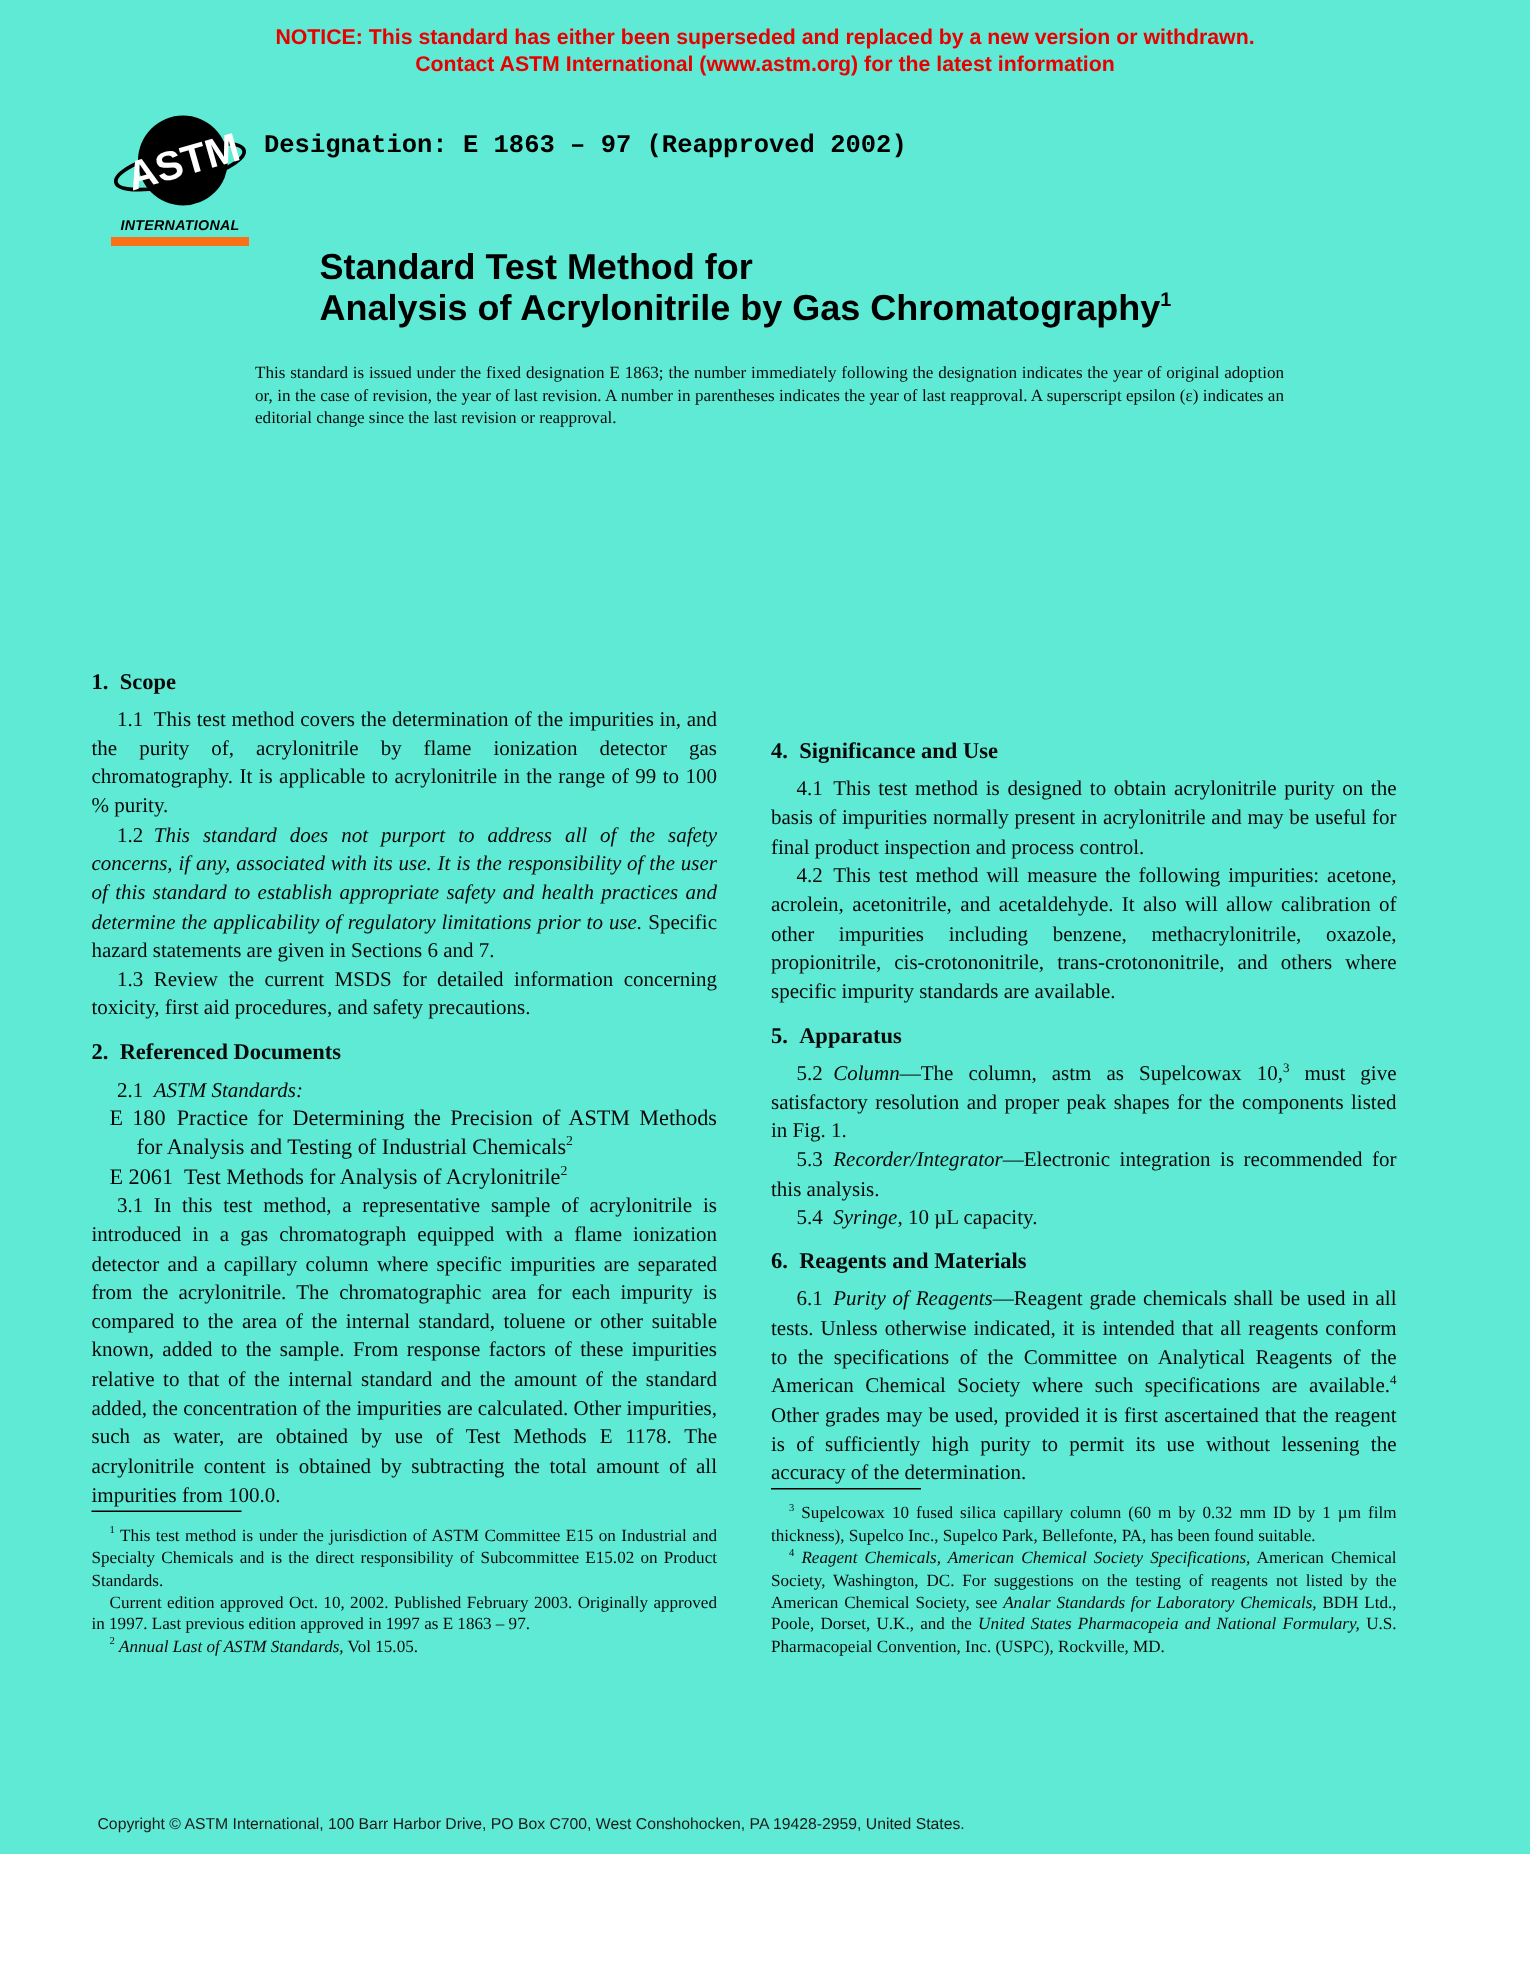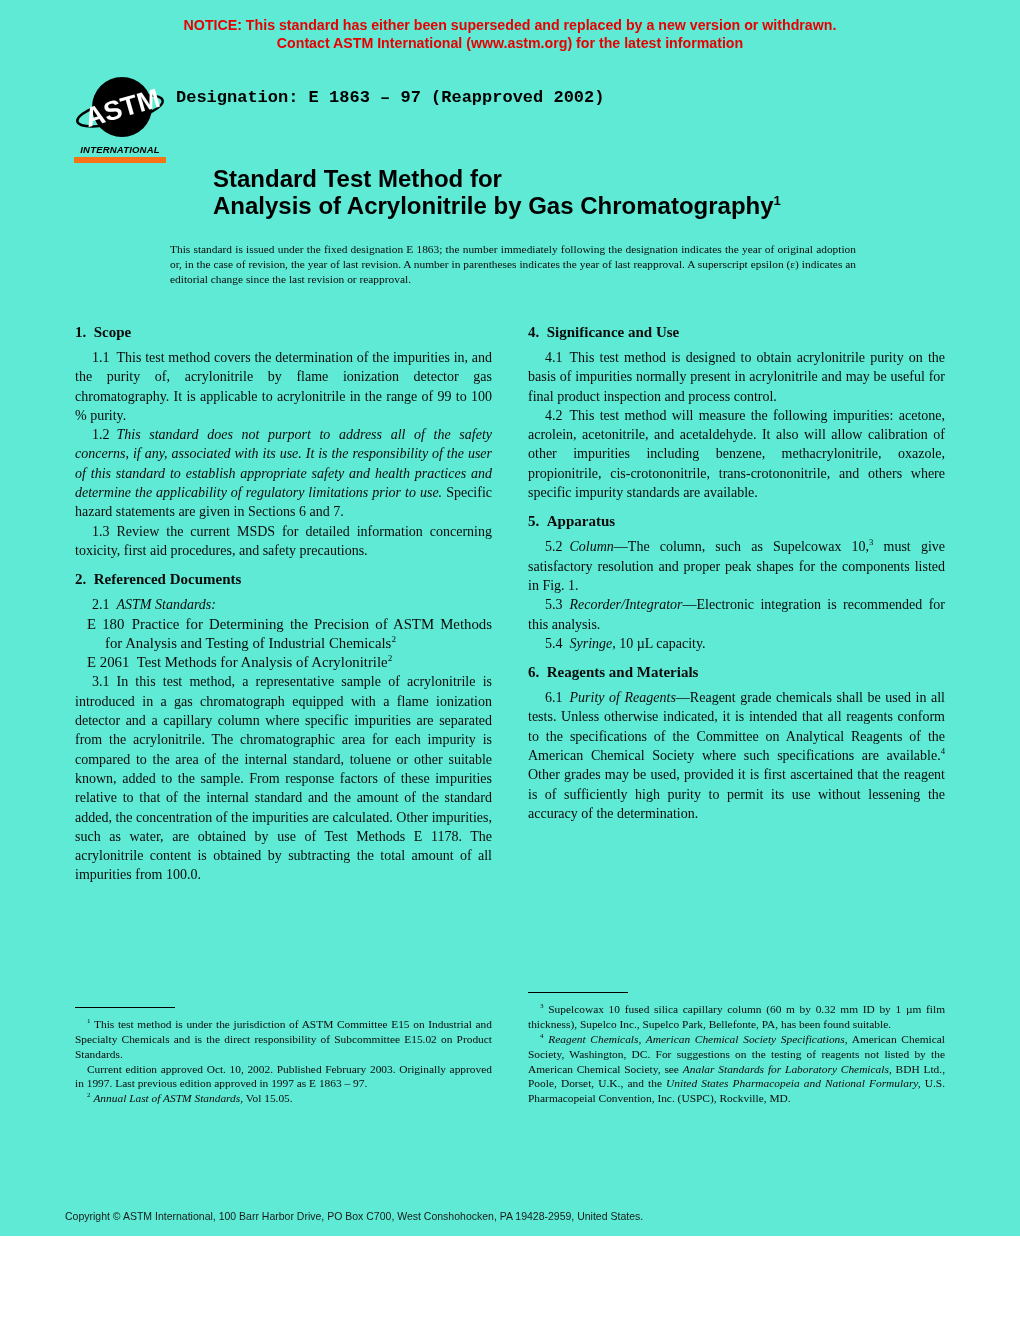--- a/index.html
+++ b/index.html
@@ -26,22 +26,22 @@
     position:absolute; top:166px; left:170px;
     font-family:"Liberation Sans", sans-serif; font-weight:bold;
     font-size:24px; line-height:26.5px; color:#000;margin-left:43px;
   }
   .title-block sup { font-size:0.55em; }
   .issuance {
     position:absolute; top:242px; left:170px; width:686px;
     font-size:11.4px; line-height:14.8px; text-align:justify;
   }
   .body-columns {
-    position:absolute; top:324px; left:75px; width:870px; height:782px;
-    display:flex; gap:36px;
+    position:absolute; top:324px; left:61px; width:870px; height:782px;
+    display:flex; gap:36px;align-items:flex-end;
   }
   .col { width:422px; display:flex; flex-direction:column; }
   .section-heading {
     font-size:15px; font-weight:bold; margin:11px 0 7px 0; font-family:"Liberation Serif", serif;
   }
   .section:first-child .section-heading { margin-top:0; }
   .body-para {
     font-size:14px; line-height:19.3px; text-align:justify; text-indent:17px; margin:0;
   }
   .ref-para {
@@ -117,21 +117,21 @@
         </div>
       </div>
     <div class="col">
         <div class="section">
           <h2 class="section-heading">4. Significance and Use</h2>
           <p class="body-para"><span>4.1 This test method is designed to obtain acrylonitrile purity on the basis of impurities normally present in acrylonitrile and may be useful for final product inspection and process control.</span></p>
           <p class="body-para"><span>4.2 This test method will measure the following impurities: acetone, acrolein, acetonitrile, and acetaldehyde. It also will allow calibration of other impurities including benzene, methacrylonitrile, oxazole, propionitrile, cis-crotononitrile, trans-crotononitrile, and others where specific impurity standards are available.</span></p>
         </div>
         <div class="section">
           <h2 class="section-heading">5. Apparatus</h2>
-          <p class="body-para"><span>5.2 </span><span class="it">Column</span><span>—The column, such as Supelcowax 10,</span><sup>3</sup><span> must give satisfactory resolution and proper peak shapes for the components listed in Fig. 1.</span></p>
+          <p class="body-para"><span>5.2 </span><span class="it">Column</span><span>—The column, astm as Supelcowax 10,</span><sup>3</sup><span> must give satisfactory resolution and proper peak shapes for the components listed in Fig. 1.</span></p>
           <p class="body-para"><span>5.3 </span><span class="it">Recorder/Integrator</span><span>—Electronic integration is recommended for this analysis.</span></p>
           <p class="body-para"><span>5.4 </span><span class="it">Syringe</span><span>, 10 µL capacity.</span></p>
         </div>
         <div class="section">
           <h2 class="section-heading">6. Reagents and Materials</h2>
           <p class="body-para"><span>6.1 </span><span class="it">Purity of Reagents</span><span>—Reagent grade chemicals shall be used in all tests. Unless otherwise indicated, it is intended that all reagents conform to the specifications of the Committee on Analytical Reagents of the American Chemical Society where such specifications are available.</span><sup>4</sup><span> Other grades may be used, provided it is first ascertained that the reagent is of sufficiently high purity to permit its use without lessening the accuracy of the determination.</span></p>
         </div>
         <div class="footnote-block">
           <div class="footnote-rule"></div>
           <p class="footnote"><sup>3</sup><span> Supelcowax 10 fused silica capillary column (60 m by 0.32 mm ID by 1 µm film thickness), Supelco Inc., Supelco Park, Bellefonte, PA, has been found suitable.</span></p>

